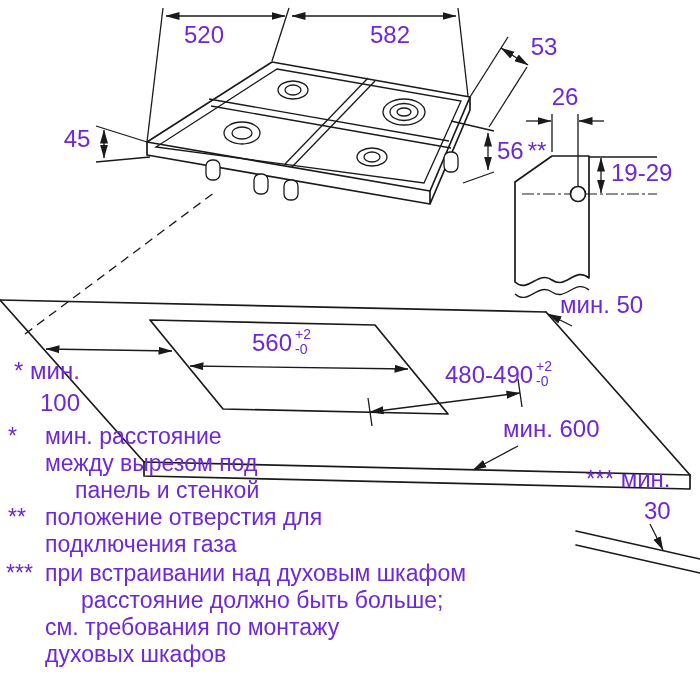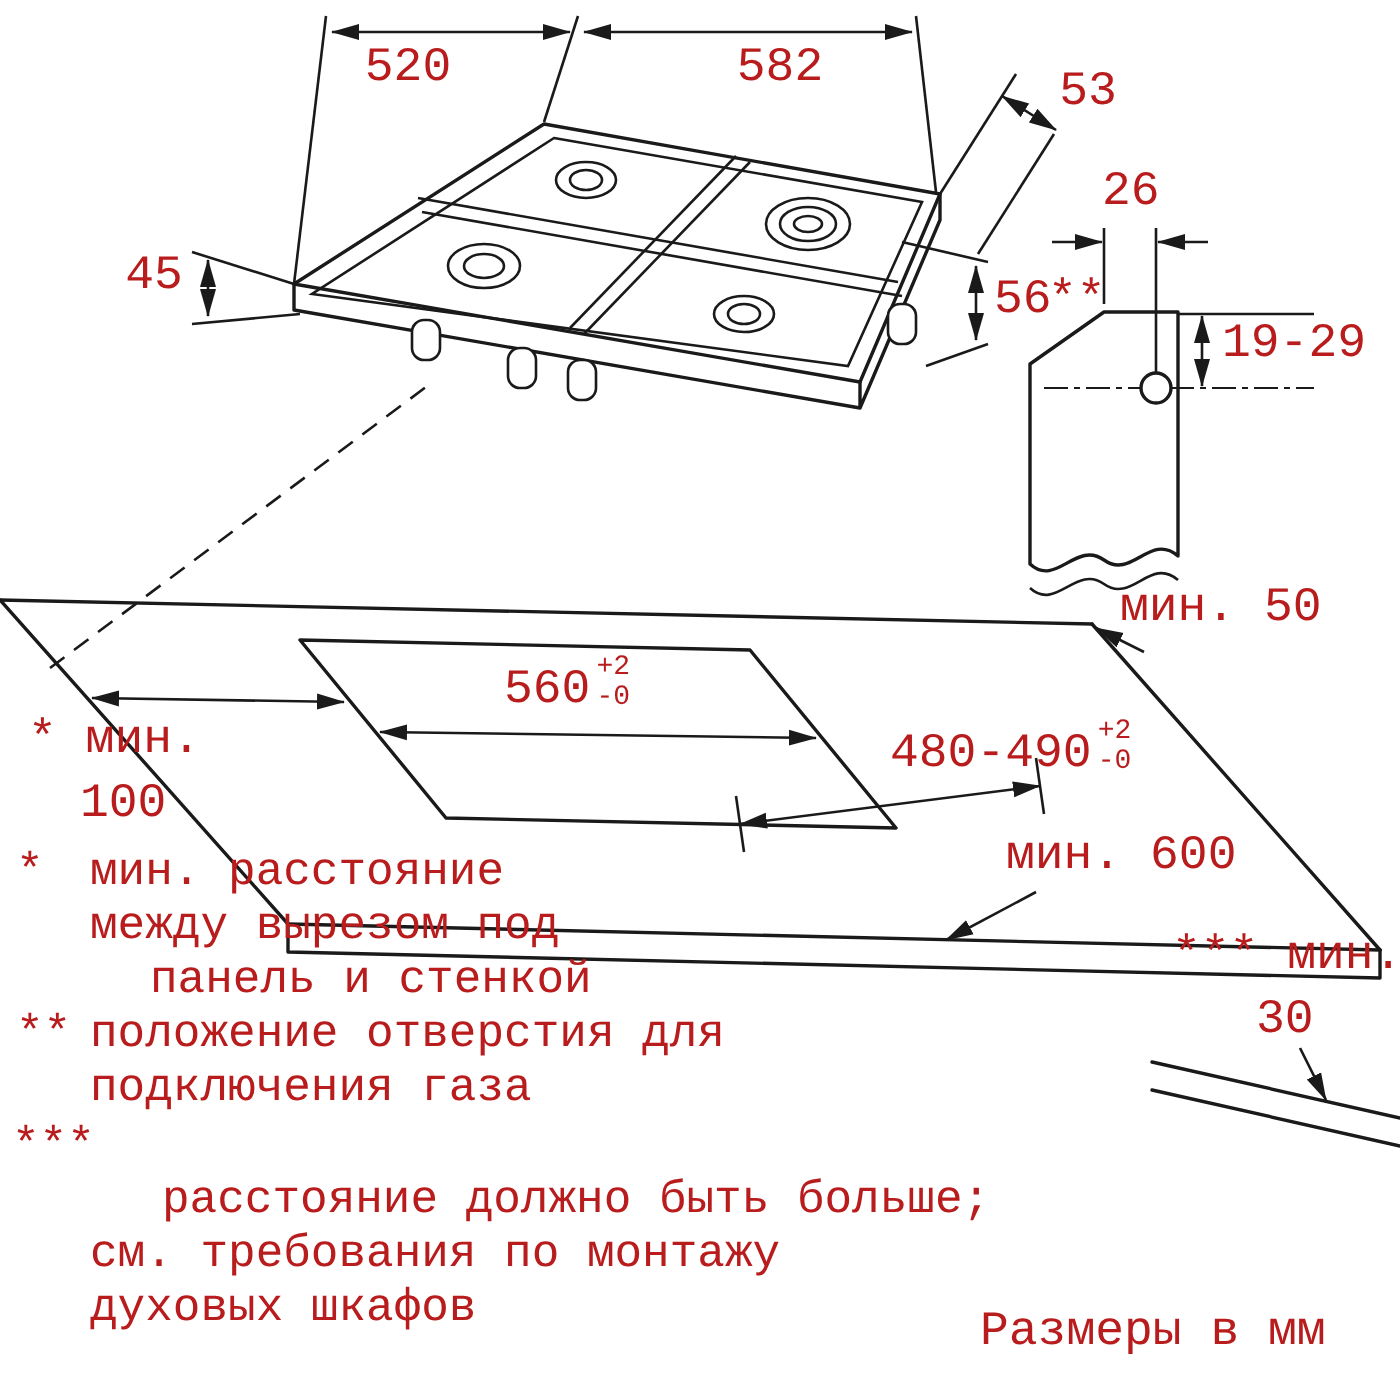--- a/index.html
+++ b/index.html
@@ -1,21 +1,21 @@
 <!DOCTYPE html>
 <html><head>
 <meta charset="utf-8">
 <style>
   html,body{margin:0;padding:0;background:#fff;}
   .stage{
     position:relative;width:700px;height:700px;background:#ffffff;
     font-family:"Liberation Sans",sans-serif;color:#111;overflow:hidden;
   }
   .stage svg{position:absolute;left:0;top:0;}
-  .lbl{position:absolute;font-size:24px;line-height:1.1;color:#b91c1c;white-space:nowrap;font-family:Liberation Mono, monospace;}
+  .lbl{position:absolute;font-size:24px;line-height:1.1;color:#6d28d9;white-space:nowrap;}
   .c{text-align:center;}
   .fn{font-size:23px;}
   .tol{display:inline-flex;flex-direction:column;justify-content:center;
        font-size:14px;line-height:1.05;margin-left:3px;vertical-align:middle;
        transform:translateY(-3px);}
   .ol{fill:none;stroke:#1a1a1a;stroke-width:1.7;stroke-linejoin:round;stroke-linecap:round;}
   .dl{fill:none;stroke:#1a1a1a;stroke-width:1.3;}
   .thin{stroke-width:1;}
   .dash{stroke-dasharray:9 6;}
   .wh{fill:#ffffff;}
@@ -153,31 +153,31 @@
         <span>-0</span>
       </span>
   </div>
 
   <div class="lbl" style="left:503px;top:416px;">мин. 600</div>
 
   <div class="lbl" style="left:14px;top:358px;">* мин.</div>
   <div class="lbl" style="left:40px;top:390px;">100</div>
 
   <div class="lbl" style="left:586px;top:466px;">*** мин.</div>
-  <div class="lbl" style="left:628px;top:498px;">30</div>
+  <div class="lbl" style="left:644px;top:498px;">30</div>
 
   <div class="lbl fn" style="left:8px;top:424px;">*</div>
   <div class="lbl fn" style="left:45px;top:424px;">мин. расстояние</div>
   <div class="lbl fn" style="left:45px;top:451px;">между вырезом под</div>
   <div class="lbl fn" style="left:45px;top:478px;margin-left:30px;">панель и стенкой</div>
 
   <div class="lbl fn" style="left:8px;top:505px;">**</div>
   <div class="lbl fn" style="left:45px;top:505px;">положение отверстия для</div>
   <div class="lbl fn" style="left:45px;top:532px;">подключения газа</div>
 
   <div class="lbl fn" style="left:6px;top:561px;">***</div>
+  <div class="lbl fn" style="left:45px;top:561px;">при встраивании над духовым шкафом</div>
   <div class="lbl fn" style="left:45px;top:588px;margin-left:36px;">расстояние должно быть больше;</div>
   <div class="lbl fn" style="left:45px;top:615px;">см. требования по монтажу</div>
   <div class="lbl fn" style="left:45px;top:642px;">духовых шкафов</div>
 
-  <div class="lbl" style="left:490px;top:654px;">Размеры в мм</div>
 
 </div>
 
 </body></html>

